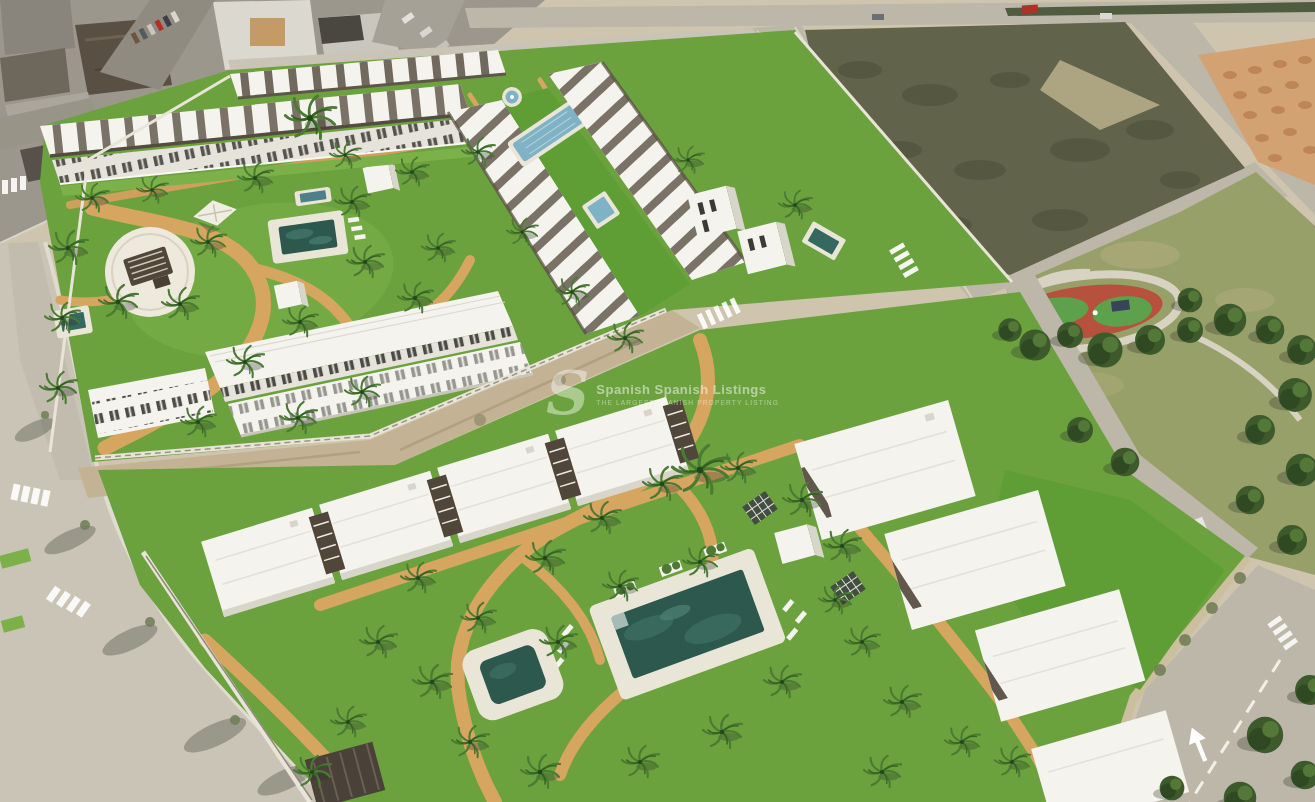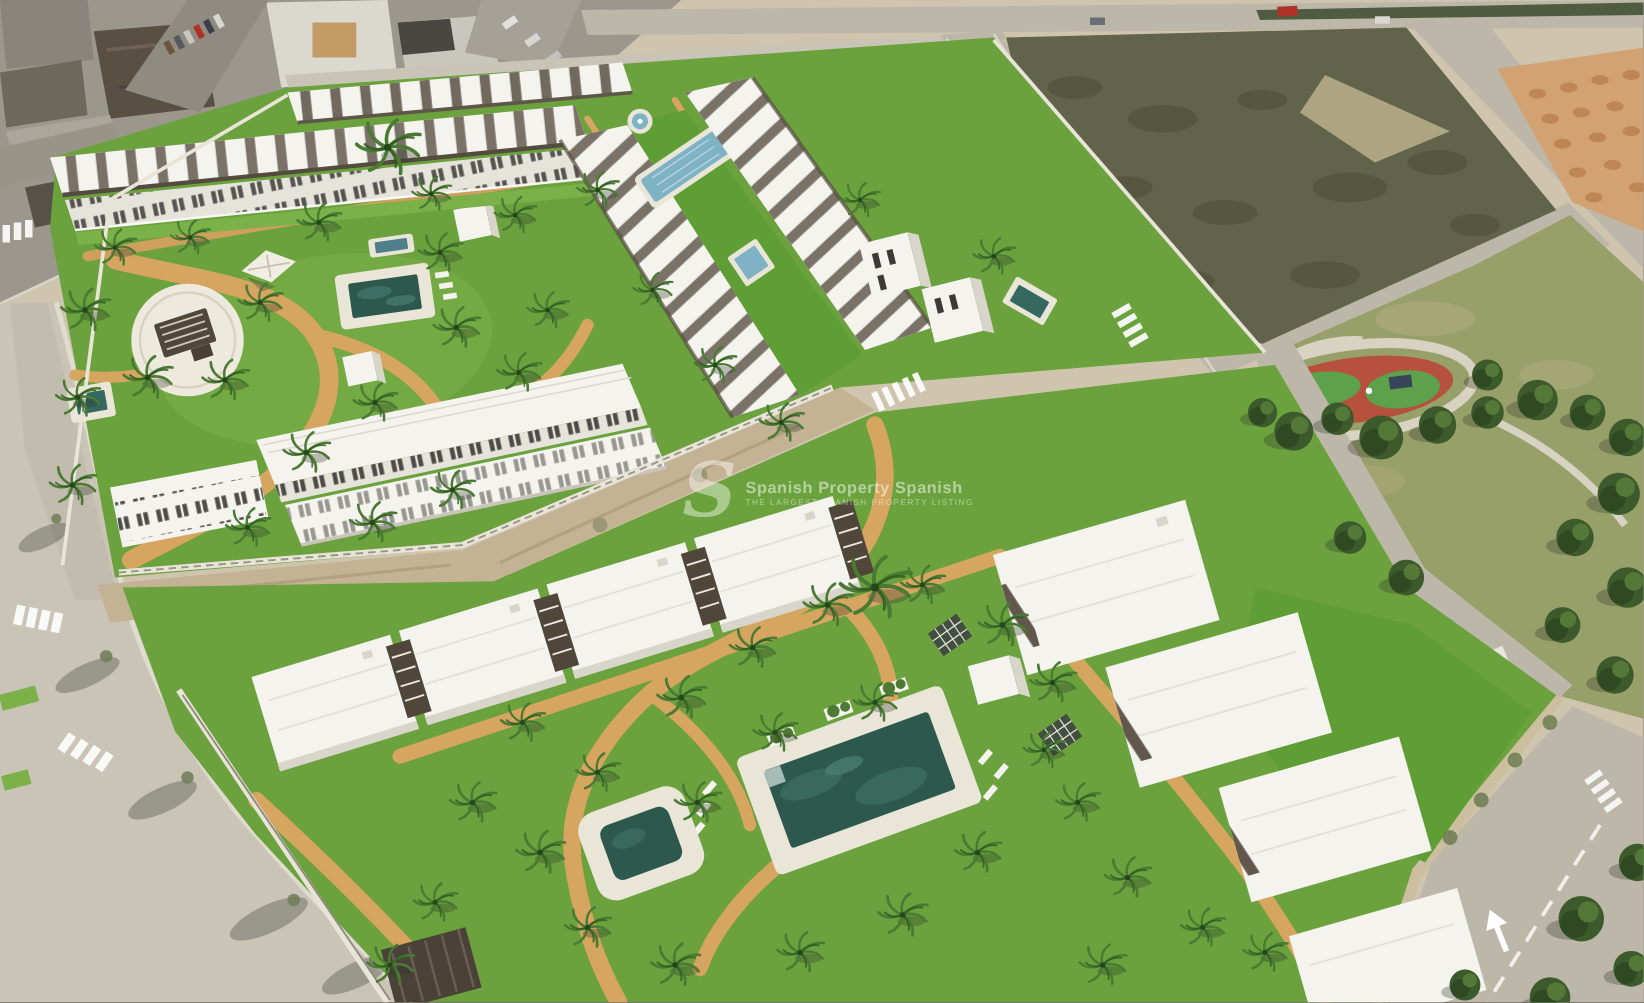--- a/index.html
+++ b/index.html
@@ -638,17 +638,17 @@
           <circle cx="1185" cy="640" r="6"></circle>
           <circle cx="1212" cy="608" r="6"></circle>
           <circle cx="1240" cy="578" r="6"></circle>
     </g>
   </g>
 </svg>
 
 <div class="watermark">
   <span class="wm-s">S</span>
   <span class="wm-text">
-    <span class="wm-title">Spanish Property Spanish</span>
+    <span class="wm-title">Spanish Spanish Listings</span>
     <span class="wm-subtitle">THE LARGEST SPANISH PROPERTY LISTING</span>
   </span>
 </div>
 </div>
 
 </body></html>

